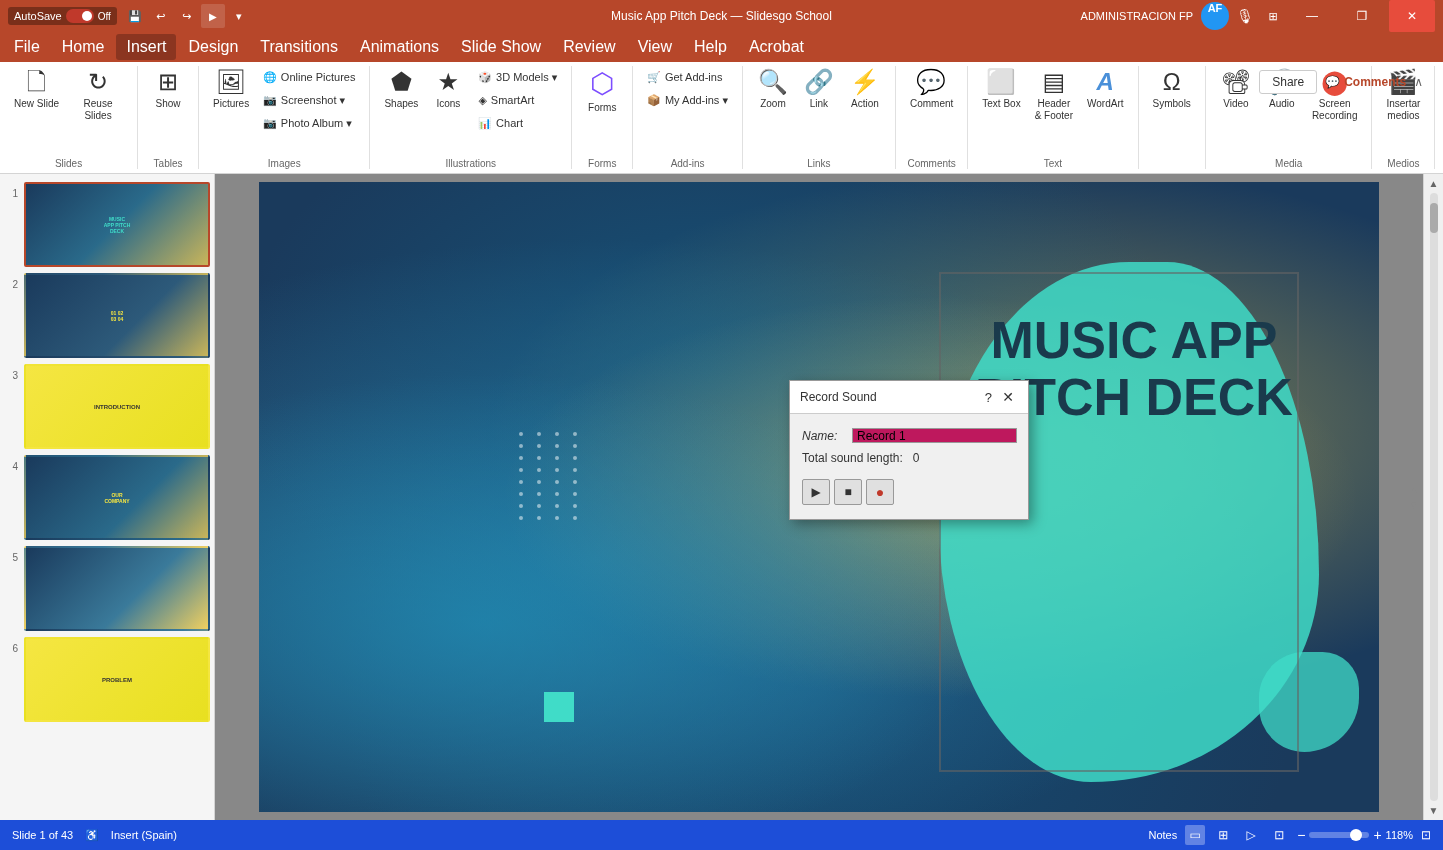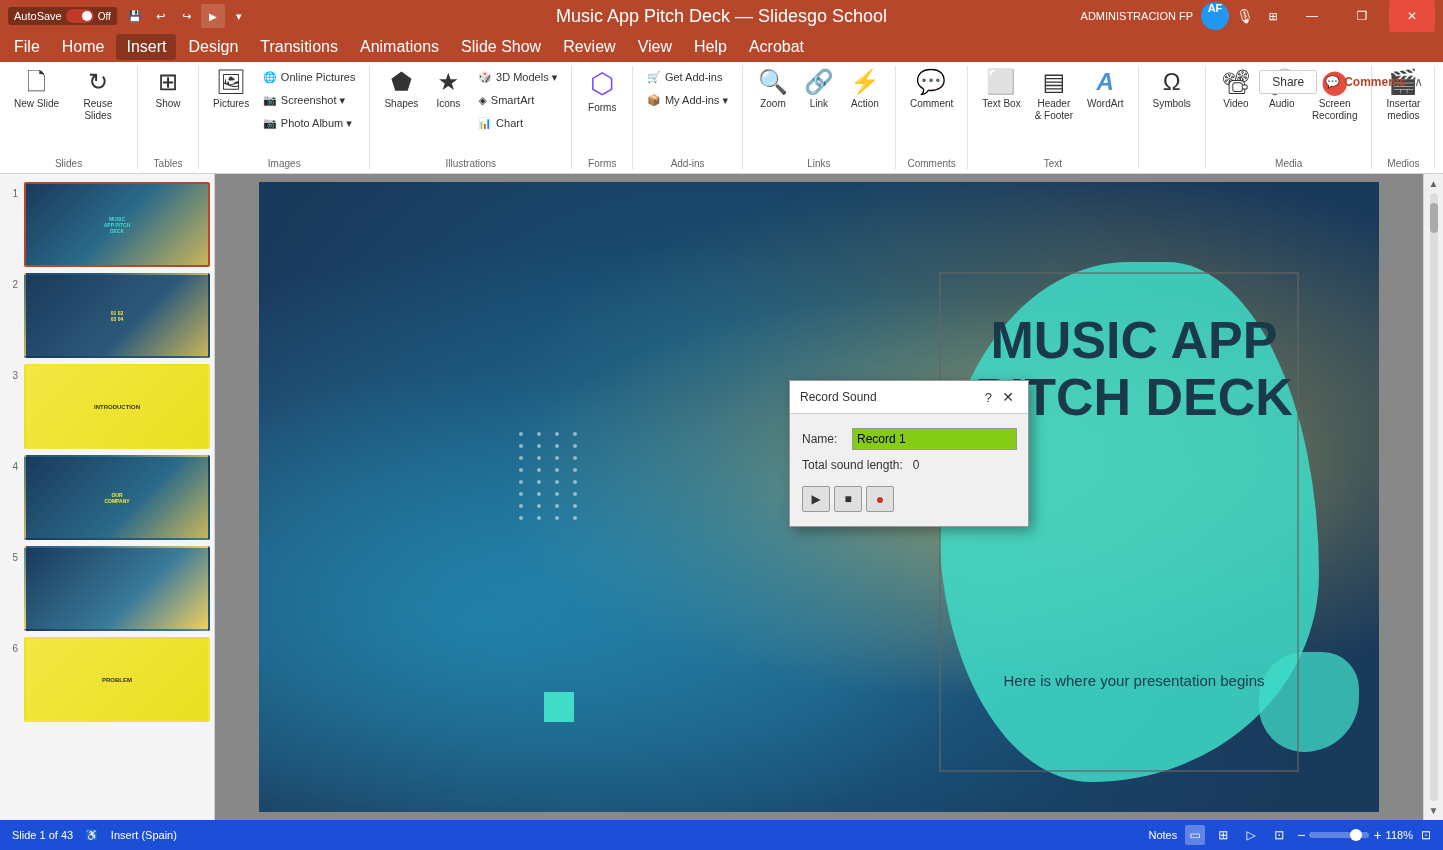--- a/index.html
+++ b/index.html
@@ -9,21 +9,21 @@
     .title-bar {
       height: 32px;
       background: #b7472a;
       display: flex;
       align-items: center;
       justify-content: space-between;
       padding: 0 8px;
       color: white;
     }
     .title-bar-left { display: flex; align-items: center; gap: 6px; }
-    .title-bar-center { position: absolute; left: 50%; transform: translateX(-50%); font-size: 18px; color: white; }
+    .title-bar-center { position: absolute; left: 50%; transform: translateX(-50%); font-size: 12px; color: white; }
     .title-bar-right { display: flex; align-items: center; gap: 4px; margin-left: auto; }
     .autosave-badge { background: #7a2f1a; border-radius: 3px; padding: 2px 6px; font-size: 11px; display: flex; align-items: center; gap: 4px; }
     .autosave-toggle { width: 28px; height: 14px; background: #c0392b; border-radius: 7px; position: relative; display: inline-block; }
     .autosave-toggle::after { content: ''; position: absolute; right: 2px; top: 2px; width: 10px; height: 10px; background: white; border-radius: 50%; }
     .title-btn-close { background: #e74c3c; border-radius: 2px; width: 46px; height: 32px; display: flex; align-items: center; justify-content: center; }
     .title-btn-min, .title-btn-max { width: 46px; height: 32px; display: flex; align-items: center; justify-content: center; }
     .quick-access { display: flex; align-items: center; gap: 2px; }
     .qa-btn { width: 24px; height: 24px; display: flex; align-items: center; justify-content: center; border-radius: 3px; cursor: pointer; font-size: 11px; color: white; }
     .user-avatar { width: 28px; height: 28px; background: #2196F3; border-radius: 50%; display: flex; justify-content: center; font-size: 11px; color: white; font-weight: bold; }
 
@@ -379,28 +379,28 @@
       height: 20px;
       display: flex;
       align-items: center;
       justify-content: center;
       cursor: pointer;
       font-size: 14px;
       color: #333;
     }
     .dialog-body { padding: 14px 12px; }
     .dialog-row { display: flex; align-items: center; gap: 8px; margin-bottom: 8px; }
-    .dialog-label { font-size: 12px; color: #333; min-width: 42px; }
+    .dialog-label { font-size: 12px; color: #333; min-width: 42px; font-style: italic; }
     .dialog-input {
       flex: 1;
       border: 1px solid #999;
       padding: 2px 4px;
       font-size: 12px;
-      background: #84cc16;
-      height: 22px;
+      background: #be185d;
+      height: 15px;
     }
     .dialog-sound-row { display: flex; align-items: center; gap: 6px; margin-bottom: 14px; }
     .dialog-sound-label { font-size: 12px; color: #333; }
     .dialog-sound-val { font-size: 12px; color: #333; margin-left: 4px; }
     .dialog-controls { display: flex; gap: 4px; margin-top: 8px; }
     .ctrl-btn {
       width: 28px;
       height: 26px;
       background: #e0e0e0;
       border: 1px solid #999;
@@ -788,21 +788,20 @@
           <div class="dot"></div>
         <div class="dot"></div>
           <div class="dot"></div>
           <div class="dot"></div>
           <div class="dot"></div>
       </div>
 
       <div class="small-square"></div>
 
       <div class="slide-title">MUSIC APP PITCH DECK</div>
-      <div class="slide-subtitle">Here is where your presentation begins</div>
     </div>
 
     <div class="dialog-overlay">
       <div class="dialog">
         <div class="dialog-title-bar">
           <span>Record Sound</span>
           <div style="display:flex; align-items:center; gap:6px;">
             <span class="help-icon">?</span>
             <div class="dialog-close">✕</div>
           </div>

